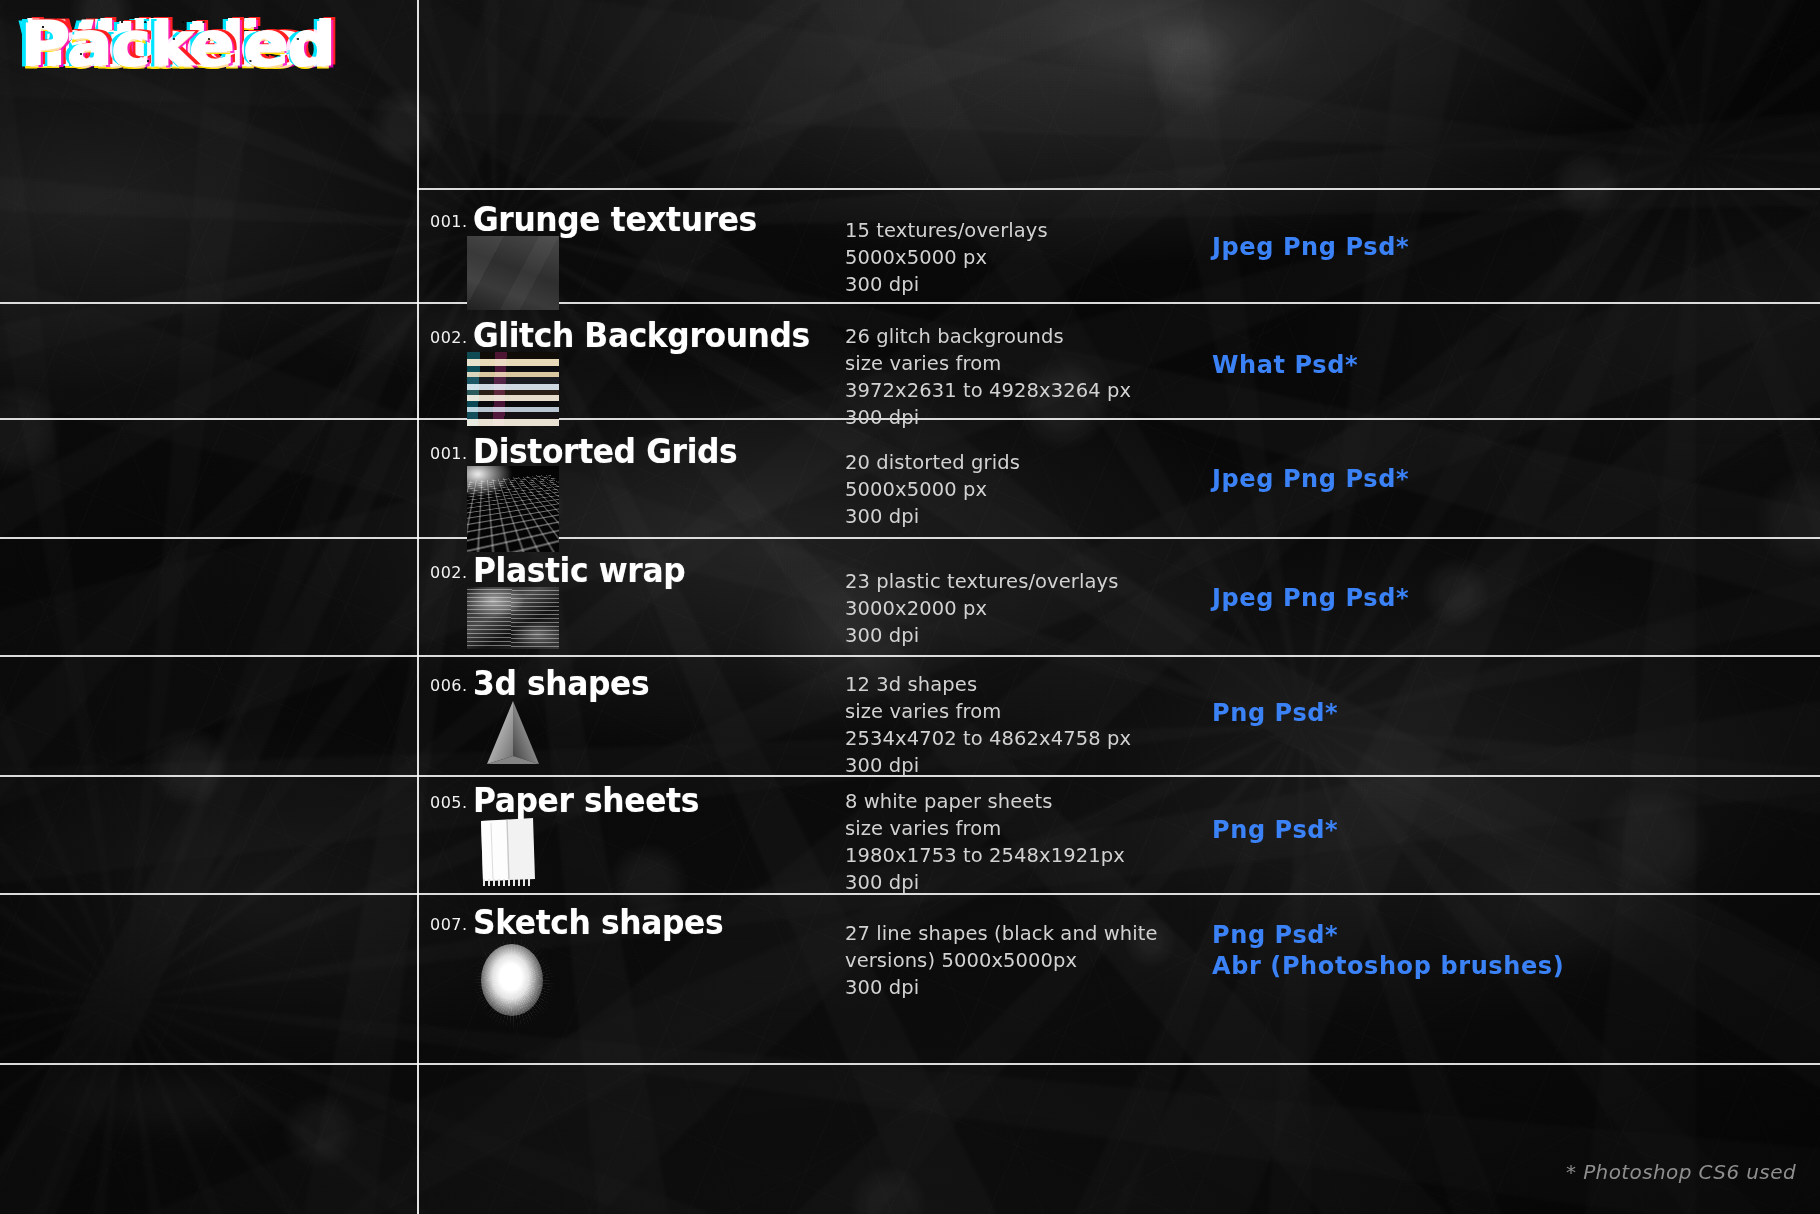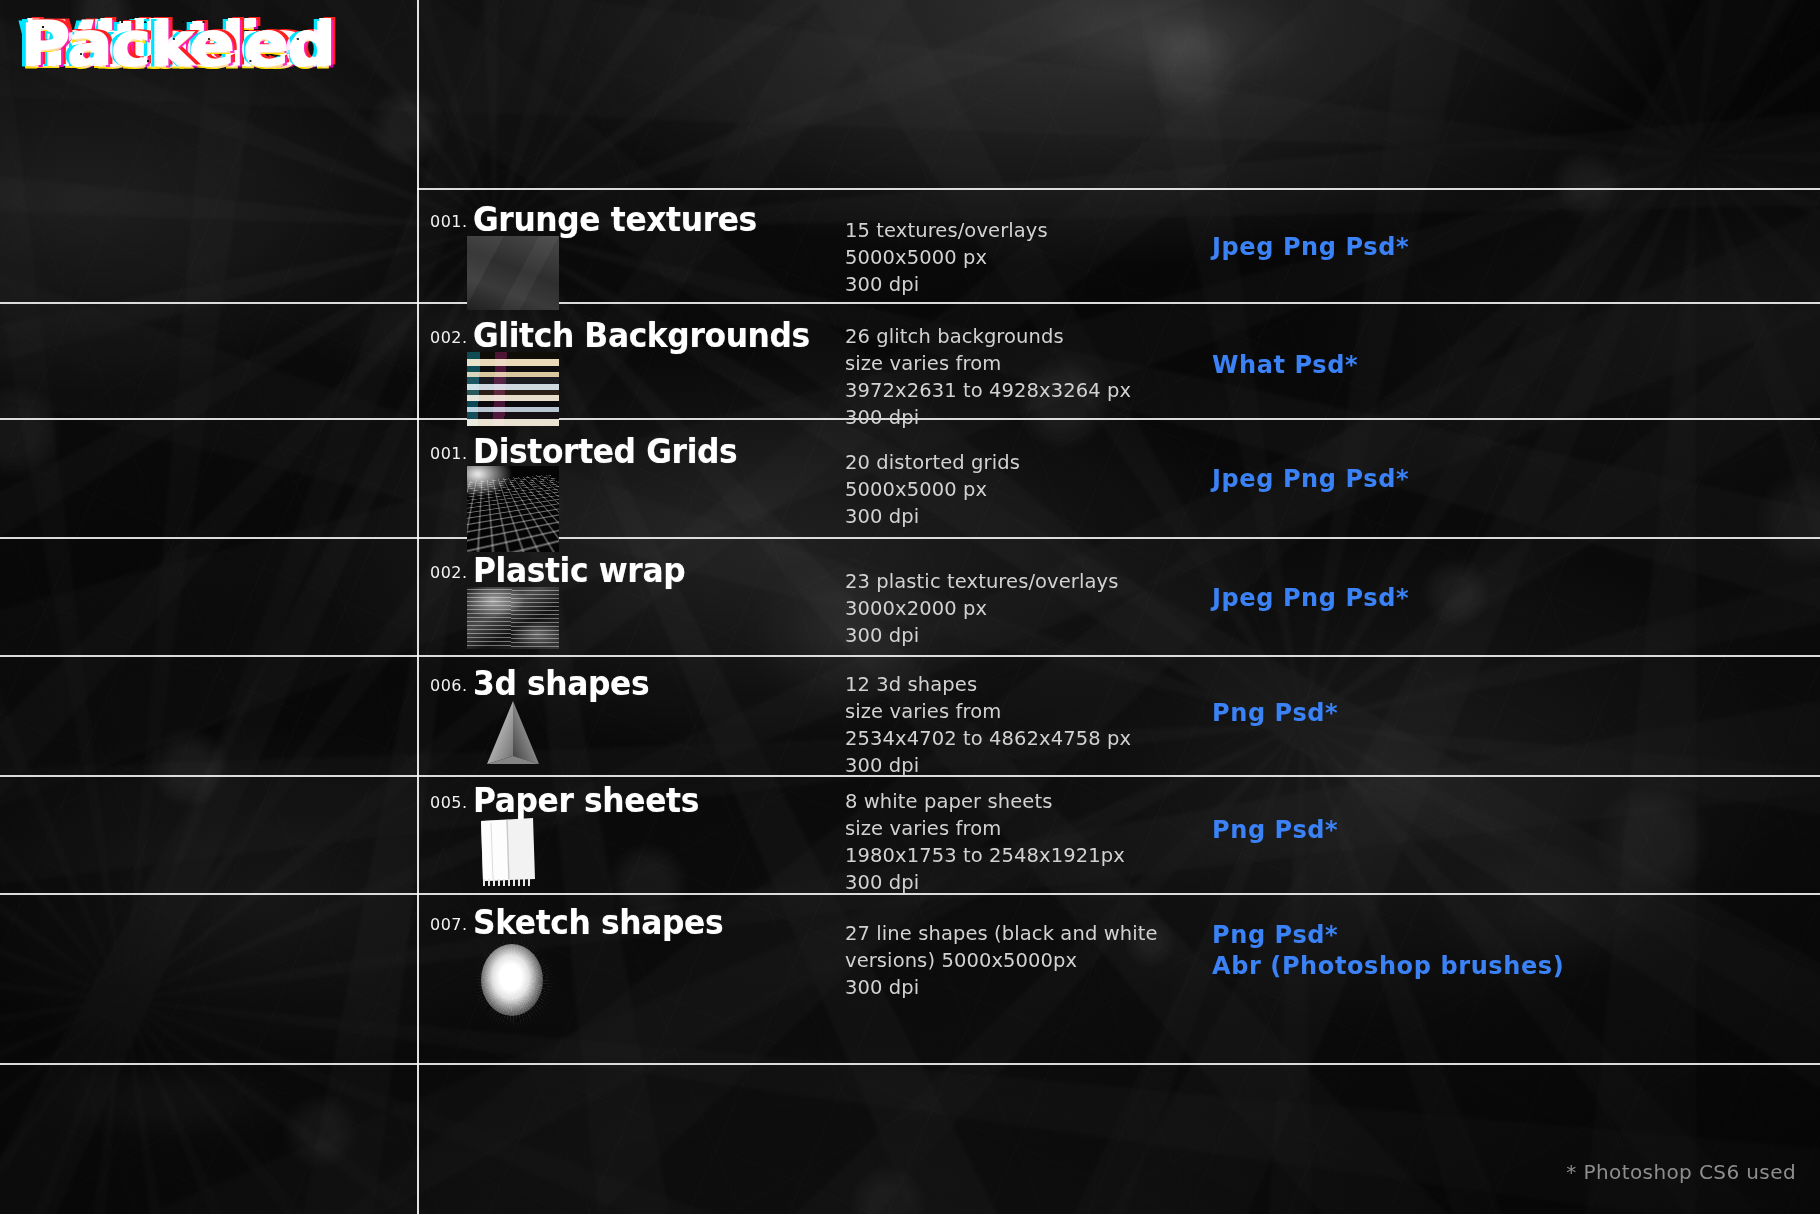--- a/index.html
+++ b/index.html
@@ -173,21 +173,21 @@
   .cell-fmt{
     position:absolute; left:795px; top:0;
     font-family:"DejaVu Sans", sans-serif;
     font-weight:700; font-size:24px; line-height:31px; letter-spacing:.6px;
     color:#3b82f6; white-space:pre-line;
   }
 
   .footnote{
     position:absolute; right:24px; bottom:30px;
     font-family:"DejaVu Sans", sans-serif;
-    font-size:20px; letter-spacing:.4px;
+    font-style:italic; font-size:20px; letter-spacing:.4px;
     color:#8e8e8e;
     z-index:7;
   }
 
   
   .th-grunge{
     width:100%; height:100%;
     background:
       linear-gradient(118deg, rgba(255,255,255,.05) 0 28%, transparent 28% 55%, rgba(255,255,255,.04) 55% 70%, transparent 70%),
       linear-gradient(200deg,#4a4a4a 0%,#2e2e2e 45%,#3a3a3a 70%,#202020 100%);

